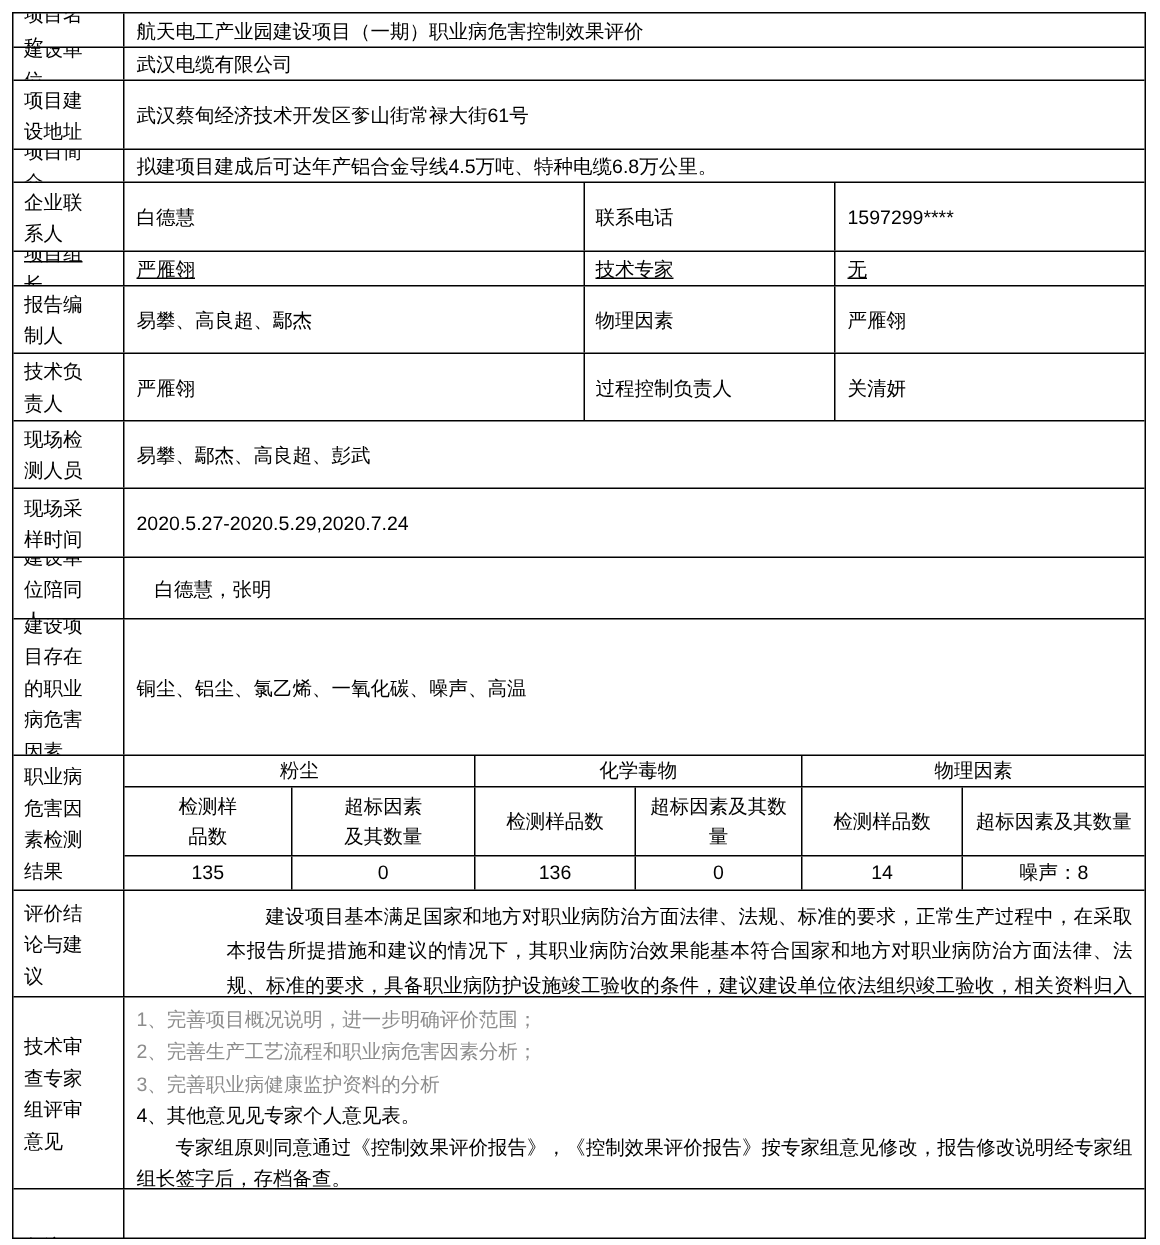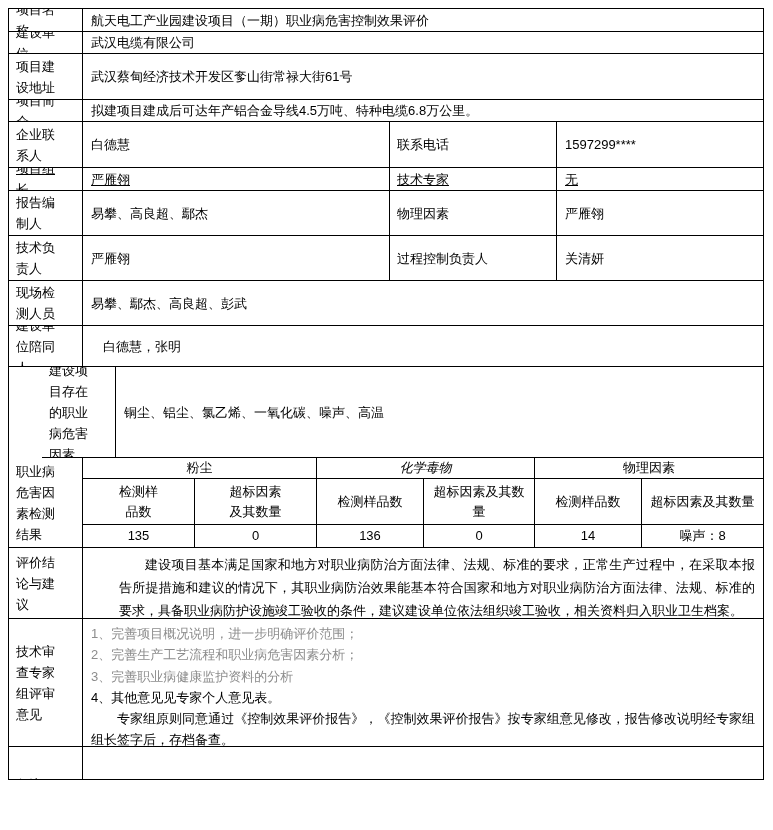--- a/index.html
+++ b/index.html
@@ -32,35 +32,35 @@
   }
   .cell:last-child { border-right: none; }
   .lbl { width: 74px; flex: 0 0 74px; }
   .val { flex: 1 1 auto; padding-left: 8px; }
   .val1 { flex: 0 0 307px; width: 307px; padding-left: 8px; }
   .lbl2 { flex: 0 0 167px; width: 167px; }
   
   .r1 { height: 23px; } .r2 { height: 22px; } .r3 { height: 46px; }
   .r4 { height: 22px; } .r5 { height: 46px; } .r6 { height: 23px; text-decoration: underline; }
   .r7 { height: 45px; } .r8 { height: 45px; } .r9 { height: 45px; }
-  .r10 { height: 46px; } .r11 { height: 41px; gap: 12px; } .r12 { height: 91px; margin-left: 33px; }
-  .r13 { height: 90px; } .r14 { height: 71px; } .r15 { height: 128px; }
+  .r10 { height: 46px; } .r11 { height: 41px; gap: 12px; } .r12 { height: 91px; }
+  .r13 { height: 90px; } .r14 { height: 71px; gap: 32px; } .r15 { height: 128px; }
   .r16 { height: 32px; flex-direction: column; }
   
   .subtable { flex: 1 1 auto; display: flex; flex-direction: column; }
   .subrow { display: flex; border-bottom: 1px solid #000000; flex: 0 0 auto; }
   .subrow:last-child { border-bottom: none; flex: 1 1 auto; }
   .subrow .cell {
     justify-content: center;
     text-align: center;
     padding: 0 2px;
     white-space: pre-line;
     line-height: 20px;
   }
-  .g1 { flex: 0 0 234px; } .g2 { flex: 0 0 218px; font-style: italic; } .g3 { flex: 1 1 auto; }
+  .g1 { flex: 0 0 234px; } .g2 { flex: 0 0 218px; } .g3 { flex: 1 1 auto; }
   .c1 { flex: 0 0 112px; } .c2 { flex: 0 0 122px; } .c3 { flex: 0 0 107px; }
   .c4 { flex: 0 0 111px; } .c5 { flex: 0 0 107px; } .c6 { flex: 1 1 auto; }
   .srow-group { height: 21px; }
   .srow-head { height: 46px; }
   
   .textcell {
     display: block;
     padding: 5px 8px 4px 8px;
     line-height: 23px;
     text-align: justify;
@@ -125,20 +125,24 @@
     <div class="cell val1">严雁翎</div>
     <div class="cell lbl2">过程控制负责人</div>
     <div class="cell val">关清妍</div>
   </div>
 
   <div class="row r9">
     <div class="cell lbl">现场检测人员</div>
     <div class="cell val">易攀、鄢杰、高良超、彭武</div>
   </div>
 
+  <div class="row r10">
+    <div class="cell lbl">现场采样时间</div>
+    <div class="cell val">2020.5.27-2020.5.29,2020.7.24</div>
+  </div>
 
   <div class="row r11">
     <div class="cell lbl">建设单位陪同人</div>
     <div class="cell val">白德慧，张明</div>
   </div>
 
   <div class="row r12">
     <div class="cell lbl">建设项目存在的职业病危害因素</div>
     <div class="cell val">铜尘、铝尘、氯乙烯、一氧化碳、噪声、高温</div>
   </div>

